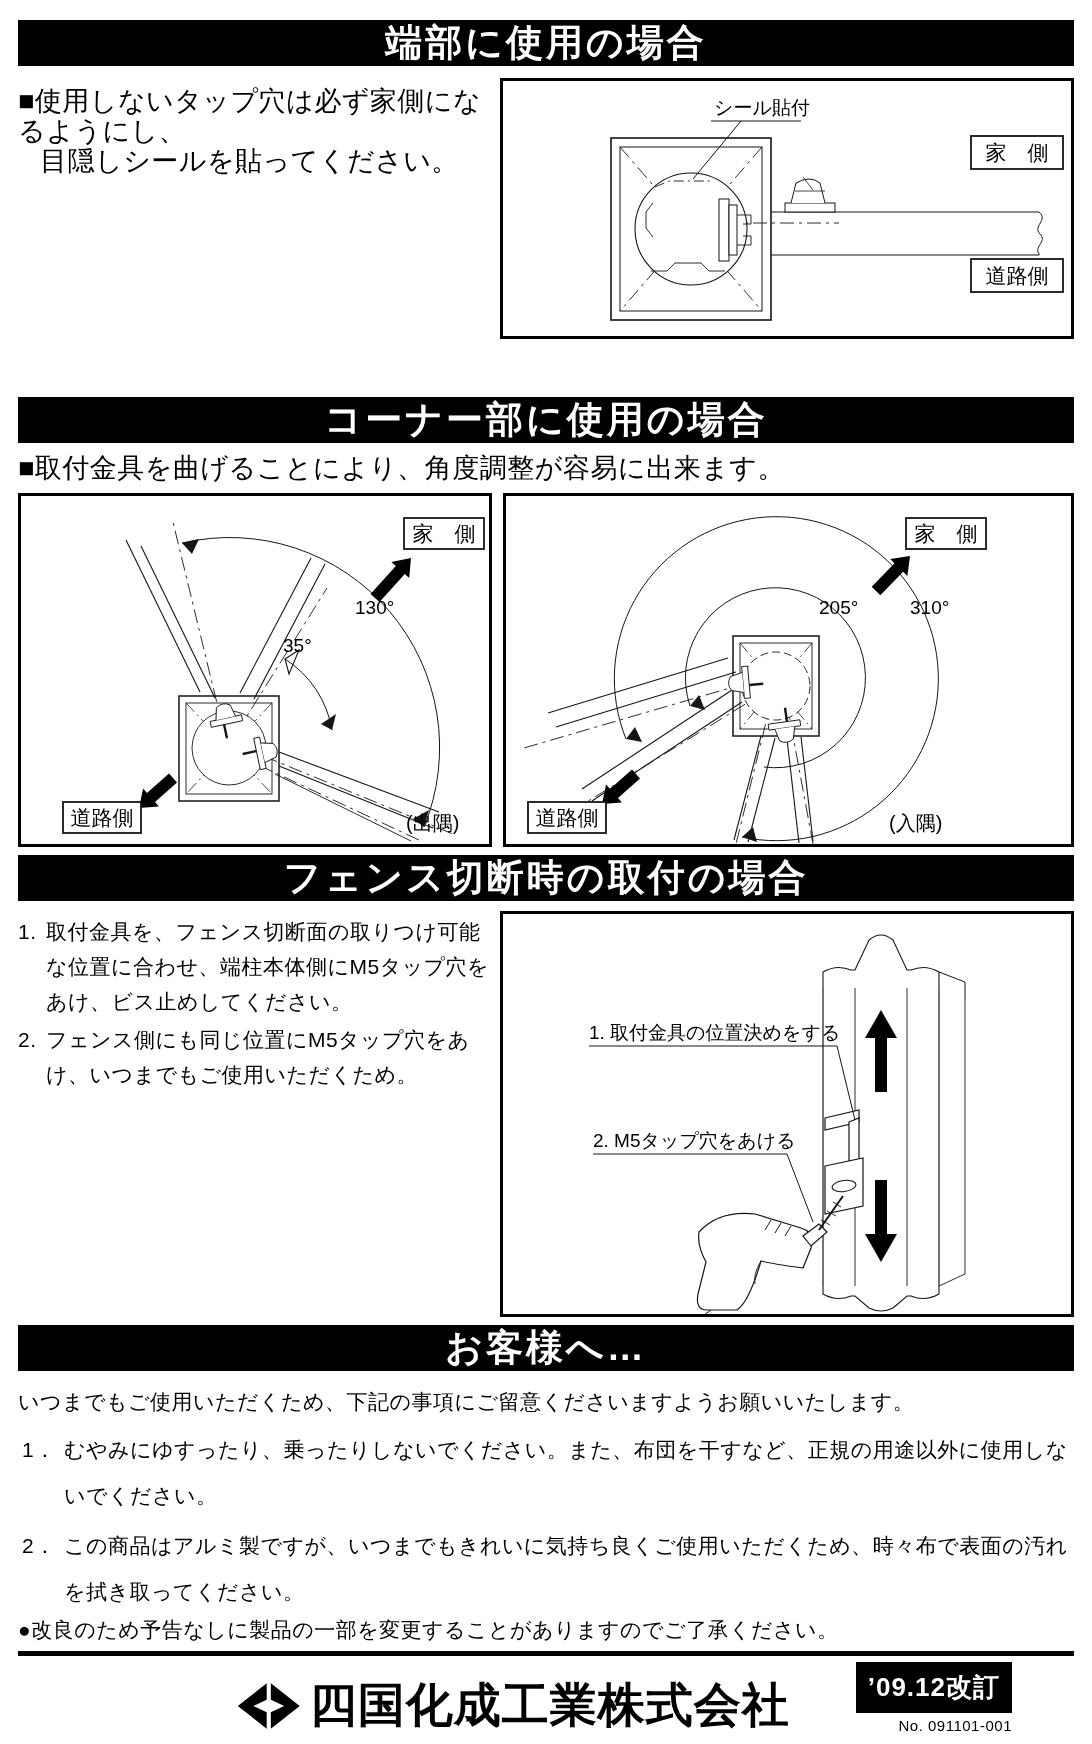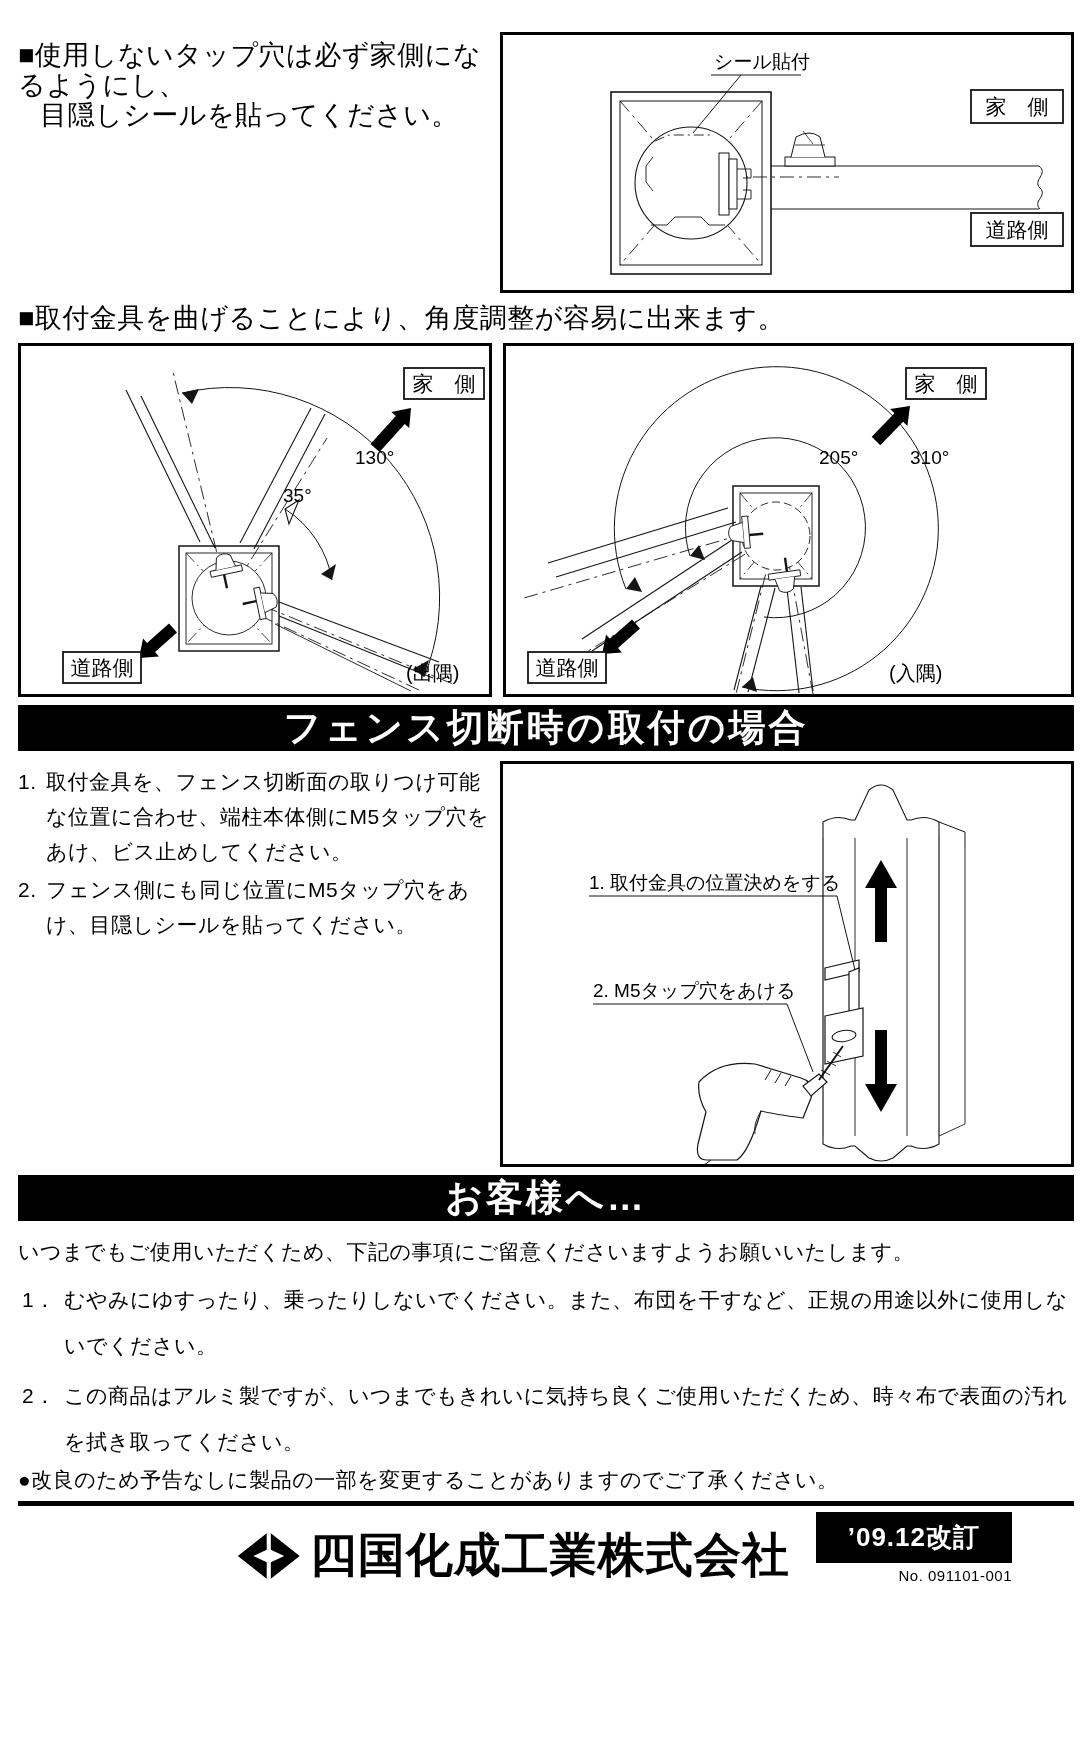--- a/index.html
+++ b/index.html
@@ -50,34 +50,37 @@
   .notice { font-size:21px; line-height:30px; letter-spacing:0.5px;}
 
   .rule { margin-top:6px; border-top:5px solid #000; }
 
   .footer { position:relative; margin-top:6px; height:96px; }
   .company { position:absolute; left:50%; top:12px; transform:translateX(-56%);
              display:flex; align-items:center; gap:8px; }
   .company-name { font-size:47px; font-weight:900; letter-spacing:1px; white-space:nowrap; }
   .rev-block { position:absolute; right:62px; top:0; text-align:right; }
   .rev-badge { display:inline-block; background:#000; color:#fff;
-               font-size:26px; font-weight:bold; padding:8px 32px; letter-spacing:1px; }
+               font-size:26px; font-weight:bold; padding:8px 12px; letter-spacing:1px; }
   .doc-no { font-size:15px; margin-top:4px; letter-spacing:0.5px; }
 
   
   text { fill:#000; stroke:none; font-family:"Liberation Sans","DejaVu Sans",sans-serif; }
   .sl { font-size:19px; }
   .sl-box { font-size:21px; text-anchor:middle; }
   .cap { font-size:20px; }
 </style>
 </head>
 <body>
 
 <div class="page">
 
+  <div class="bar">
+    <span>端部に使用の場合</span>
+  </div>
 
   <div class="row row1">
     <div class="body-text note1">
       <div>■使用しないタップ穴は必ず家側になるようにし、</div>
       <div class="cont">目隠しシールを貼ってください。</div>
     </div>
 
     <div class="panel panel1">
       <svg viewBox="0 0 568 246" width="568" height="246" stroke="#151515" fill="none" stroke-width="1.2">
 
@@ -123,20 +126,23 @@
           <text class="sl-box" x="514" y="79">家　側</text>
         </g>
         <g>
           <rect x="468" y="178" width="92" height="33" fill="#fff" stroke-width="1.8"></rect>
           <text class="sl-box" x="514" y="202">道路側</text>
         </g>
       </svg>
     </div>
   </div>
 
+  <div class="bar bar2">
+    <span>コーナー部に使用の場合</span>
+  </div>
   <div class="body-text note2">■取付金具を曲げることにより、角度調整が容易に出来ます。</div>
 
   <div class="row panels2">
 
     <div class="panel panel-corner-left">
       <svg viewBox="0 0 468 348" width="468" height="348" stroke="#151515" fill="none" stroke-width="1.1">
 
         <g stroke-dasharray="14 5 3 5" stroke-width="0.9">
           <line x1="202" y1="232" x2="152" y2="26"></line>
           <line x1="216" y1="236" x2="306" y2="92"></line>
@@ -278,21 +284,21 @@
   </div>
 
   <div class="row row3">
     <div class="steps">
       <div class="step">
         <span class="step-num">1.</span>
         <span class="step-text">取付金具を、フェンス切断面の取りつけ可能な位置に合わせ、端柱本体側にM5タップ穴をあけ、ビス止めしてください。</span>
       </div>
       <div class="step">
         <span class="step-num">2.</span>
-        <span class="step-text">フェンス側にも同じ位置にM5タップ穴をあけ、目隠しシールを貼ってください。</span>
+        <span class="step-text">フェンス側にも同じ位置にM5タップ穴をあけ、いつまでもご使用いただくため。</span>
       </div>
     </div>
 
     <div class="panel panel4">
       <svg viewBox="0 0 568 400" width="568" height="400" stroke="#151515" fill="none" stroke-width="1.2">
 
         <g>
           <path d="M320 74 L320 58 Q334 50 348 56 L352 56 L366 26 Q378 16 390 26 L404 56 L408 56 Q422 50 436 58 L436 74" stroke-width="1.1"></path>
           <path d="M436 58 L462 68 L462 84" stroke-width="1"></path>
           <line x1="320" y1="74" x2="320" y2="372"></line>

